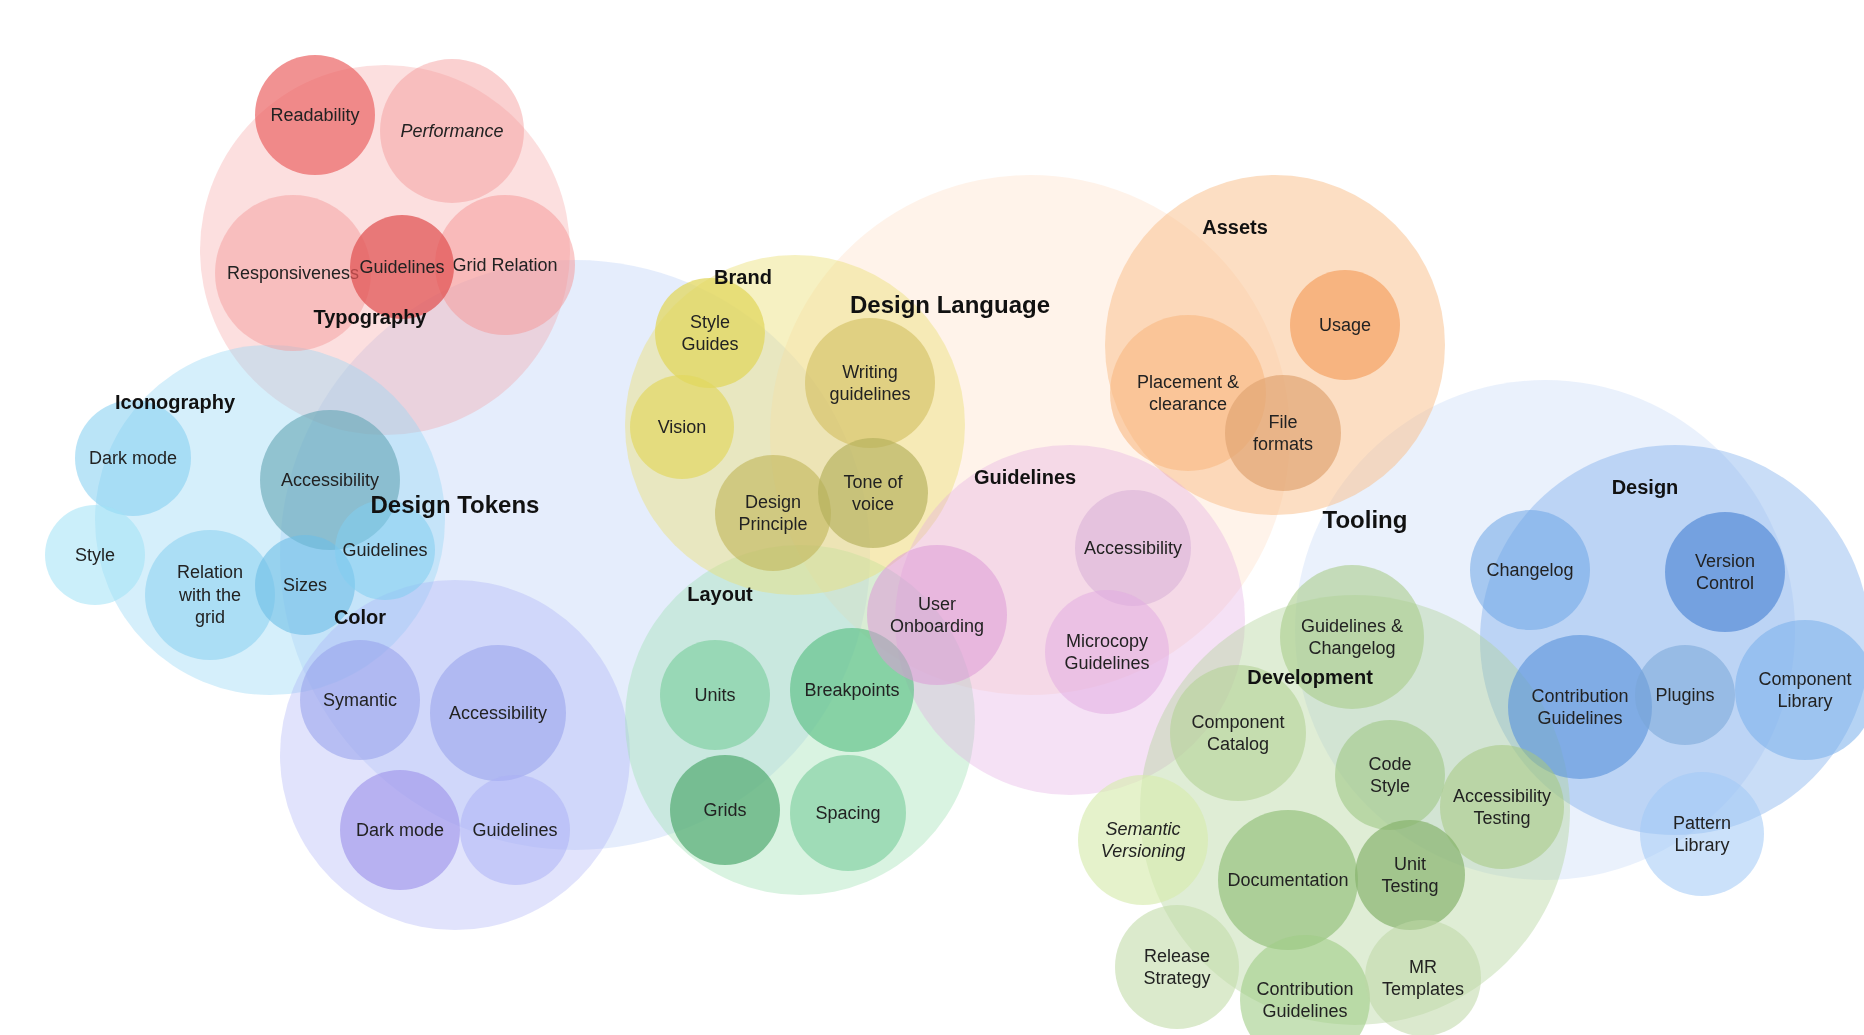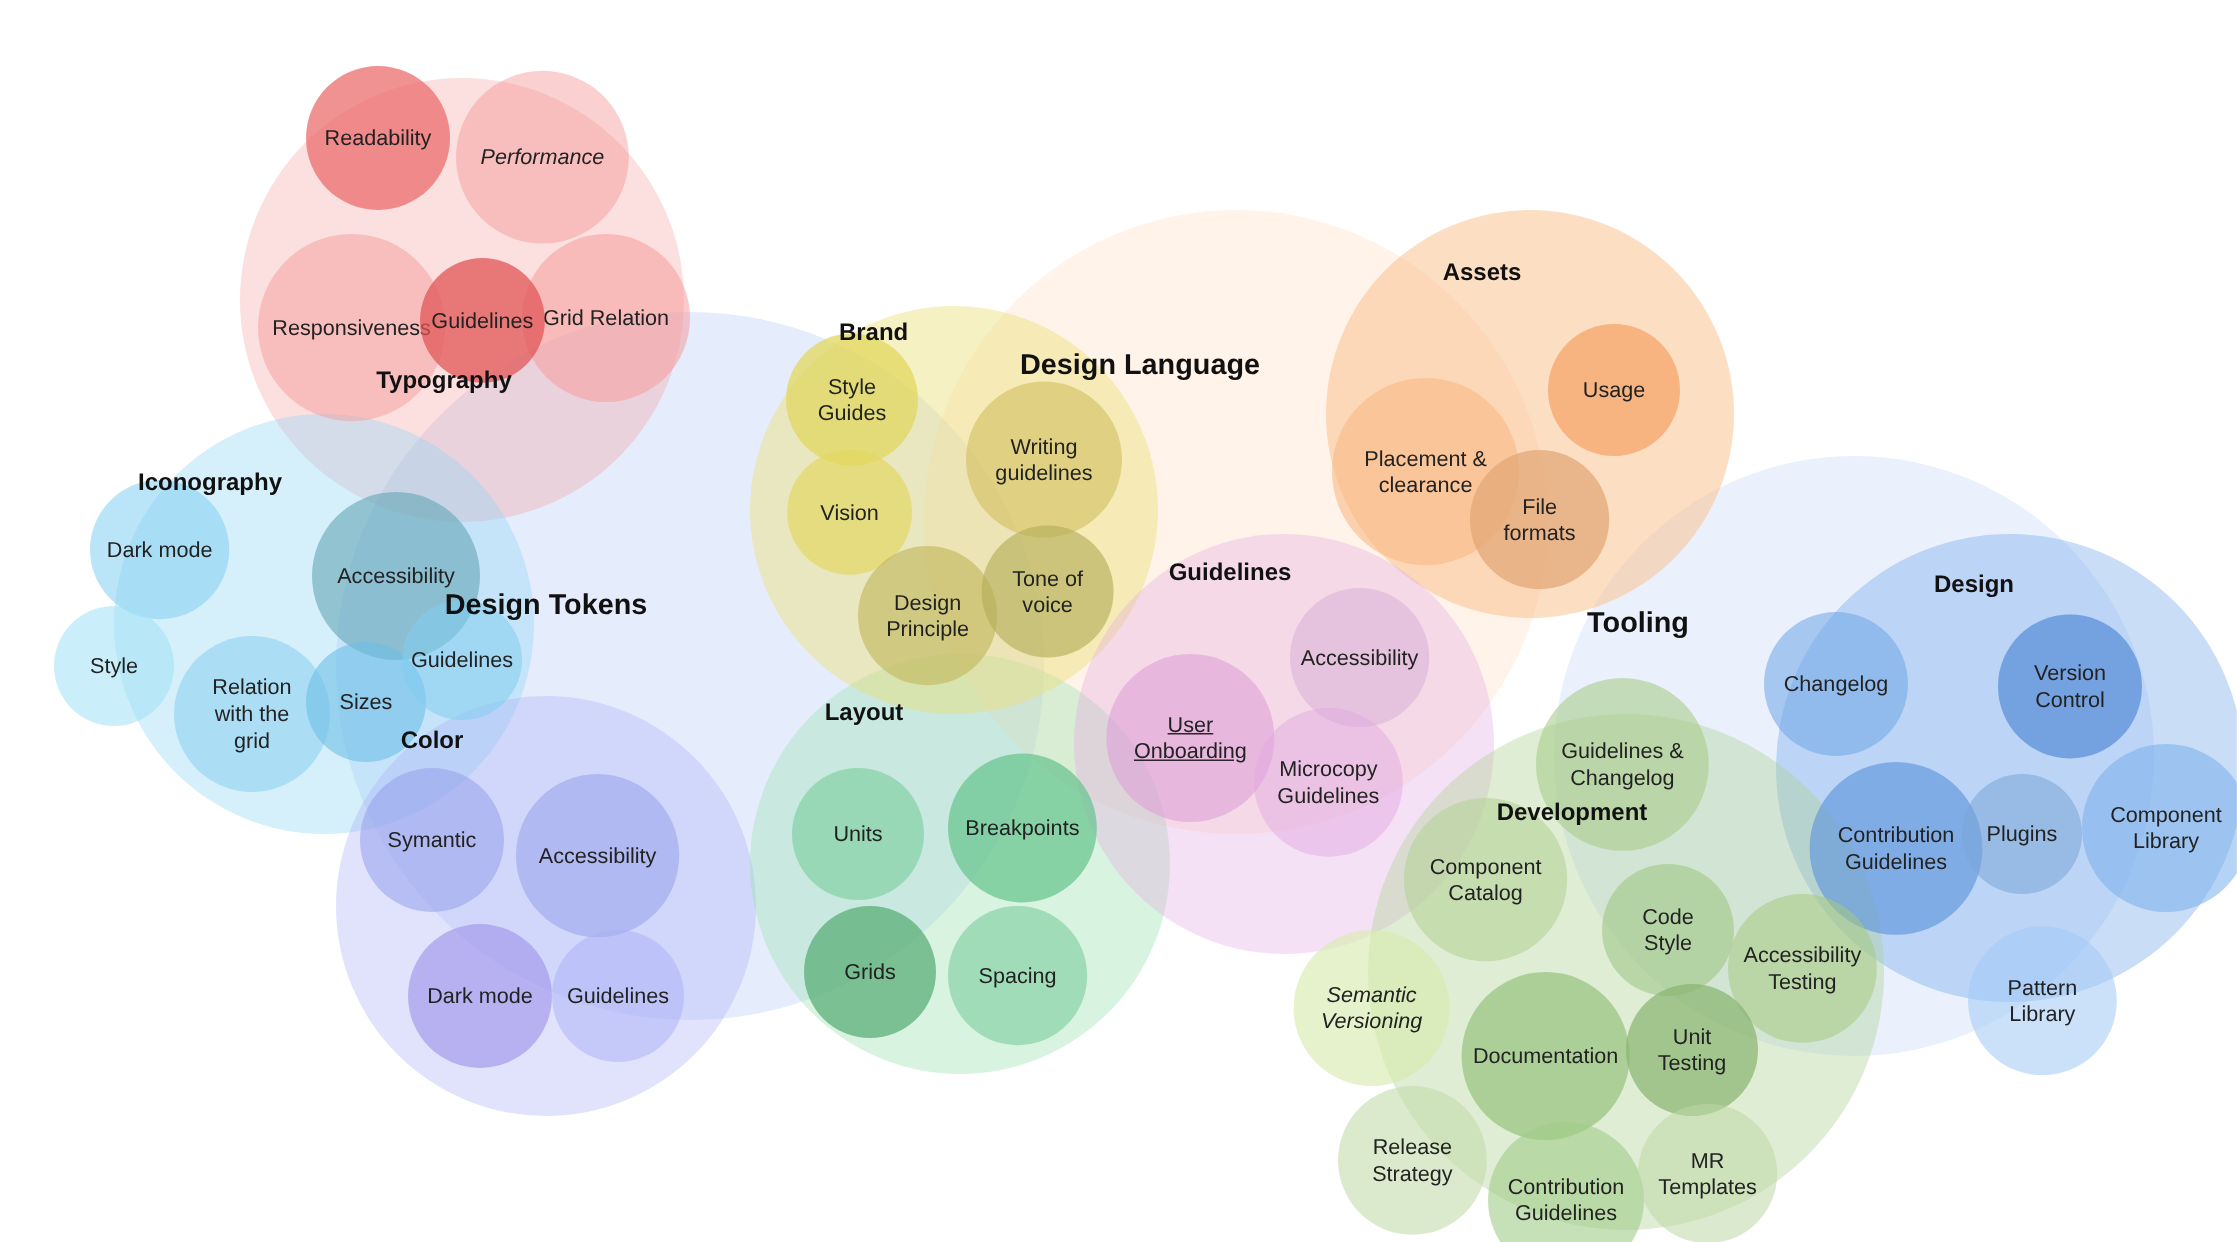--- a/index.html
+++ b/index.html
@@ -117,21 +117,21 @@
     <div class="circle" style="left: 670px; top: 755px; width: 110px; height: 110px; background: rgba(90, 175, 120, 0.75); z-index: 3;">
       <span class="label">Grids</span>
     </div>
     <div class="circle" style="left: 790px; top: 755px; width: 116px; height: 116px; background: rgba(120, 205, 155, 0.6); z-index: 3;">
       <span class="label">Spacing</span>
     </div>
     <div class="circle" style="left: 655px; top: 278px; width: 110px; height: 110px; background: rgba(225, 215, 95, 0.75); z-index: 3;">
       <span class="label">Style
 Guides</span>
     </div>
-    <div class="circle" style="left: 656px; top: 375px; width: 104px; height: 104px; background: rgba(225, 215, 95, 0.68); z-index: 3;">
+    <div class="circle" style="left: 630px; top: 375px; width: 104px; height: 104px; background: rgba(225, 215, 95, 0.68); z-index: 3;">
       <span class="label">Vision</span>
     </div>
     <div class="circle" style="left: 805px; top: 318px; width: 130px; height: 130px; background: rgba(210, 190, 95, 0.6); z-index: 3;">
       <span class="label">Writing
 guidelines</span>
     </div>
     <div class="circle" style="left: 715px; top: 455px; width: 116px; height: 116px; background: rgba(195, 185, 95, 0.65); z-index: 3;">
       <span class="label">Design
 Principle</span>
     </div>
@@ -143,21 +143,21 @@
       <span class="label">Placement &amp;
 clearance</span>
     </div>
     <div class="circle" style="left: 1290px; top: 270px; width: 110px; height: 110px; background: rgba(245, 165, 105, 0.75); z-index: 3;">
       <span class="label">Usage</span>
     </div>
     <div class="circle" style="left: 1225px; top: 375px; width: 116px; height: 116px; background: rgba(225, 165, 115, 0.7); z-index: 3;">
       <span class="label">File
 formats</span>
     </div>
-    <div class="circle" style="left: 922px; top: 545px; width: 140px; height: 140px; background: rgba(220, 155, 215, 0.55); z-index: 3; text-decoration: underline;">
+    <div class="circle" style="left: 867px; top: 545px; width: 140px; height: 140px; background: rgba(220, 155, 215, 0.55); z-index: 3;">
       <span class="label">User
 Onboarding</span>
     </div>
     <div class="circle" style="left: 1075px; top: 490px; width: 116px; height: 116px; background: rgba(215, 175, 215, 0.55); z-index: 3;">
       <span class="label">Accessibility</span>
     </div>
     <div class="circle" style="left: 1045px; top: 590px; width: 124px; height: 124px; background: rgba(225, 170, 225, 0.5); z-index: 3;">
       <span class="label">Microcopy
 Guidelines</span>
     </div>
@@ -222,18 +222,18 @@
       <span class="label">MR
 Templates</span>
     </div>
     <div class="freeLabel bigTitle" style="left: 455px; top: 455px; transform: translateX(-50%); z-index: 10;">Design  Tokens</div>
     <div class="freeLabel bigTitle" style="left: 950px; top: 255px; transform: translateX(-50%); z-index: 10;">Design  Language</div>
     <div class="freeLabel bigTitle" style="left: 1365px; top: 470px; transform: translateX(-50%); z-index: 10;">Tooling</div>
     <div class="freeLabel midTitle" style="left: 370px; top: 305px; transform: translateX(-50%); z-index: 10;">Typography</div>
     <div class="freeLabel midTitle" style="left: 175px; top: 390px; transform: translateX(-50%); z-index: 10;">Iconography</div>
     <div class="freeLabel midTitle" style="left: 360px; top: 605px; transform: translateX(-50%); z-index: 10;">Color</div>
     <div class="freeLabel midTitle" style="left: 720px; top: 582px; transform: translateX(-50%); z-index: 10;">Layout</div>
-    <div class="freeLabel midTitle" style="left: 728px; top: 265px; transform: translateX(-50%); z-index: 10; text-align: right;">Brand</div>
+    <div class="freeLabel midTitle" style="left: 743px; top: 265px; transform: translateX(-50%); z-index: 10; text-align: right;">Brand</div>
     <div class="freeLabel midTitle" style="left: 1235px; top: 215px; transform: translateX(-50%); z-index: 10;">Assets</div>
     <div class="freeLabel midTitle" style="left: 1025px; top: 465px; transform: translateX(-50%); z-index: 10;">Guidelines</div>
     <div class="freeLabel midTitle" style="left: 1645px; top: 475px; transform: translateX(-50%); z-index: 10;">Design</div>
     <div class="freeLabel midTitle" style="left: 1310px; top: 665px; transform: translateX(-50%); z-index: 10;">Development</div>
   </div>
 
 </body></html>

